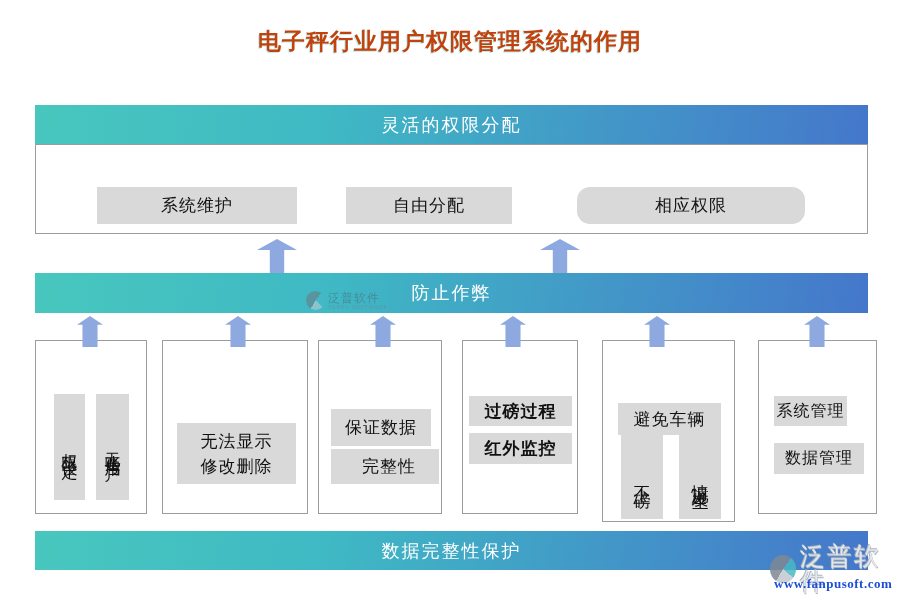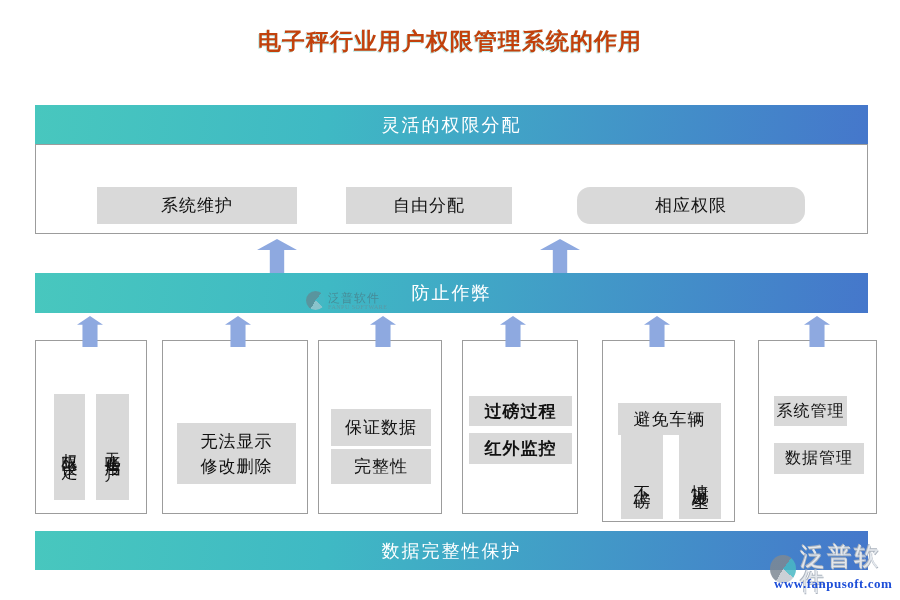--- a/index.html
+++ b/index.html
@@ -131,21 +131,21 @@
   <div class="vbox" style="left:60px;top:53px;width:33px;height:106px;">无账号用户</div>
 </div>
 
 <div class="abs col" style="left:162px;width:146px;">
   <div class="gbox" style="left:14px;top:54px;width:119px;height:37px;margin-top:28px;">无法显示</div>
   <div class="gbox" style="left:14px;top:108px;width:119px;height:35px;">修改删除</div>
 </div>
 
 <div class="abs col" style="left:318px;width:124px;">
   <div class="gbox" style="left:12px;top:54px;width:100px;height:37px;margin-top:14px;">保证数据</div>
-  <div class="gbox" style="left:12px;top:108px;width:100px;height:35px;">完整性</div>
+  <div class="gbox" style="left:12px;top:108px;width:100px;height:35px;padding-left:8px;">完整性</div>
 </div>
 
 <div class="abs col" style="left:462px;width:116px;font-weight:bold;">
   <div class="gbox" style="left:6px;top:55px;width:103px;height:30px;">过磅过程</div>
   <div class="gbox" style="left:6px;top:92px;width:103px;height:31px;">红外监控</div>
 </div>
 
 <div class="abs col" style="left:602px;width:133px;height:182px;">
   <div class="gbox" style="left:15px;top:62px;width:103px;height:32px;">避免车辆</div>
   <div class="vbox" style="left:18px;top:93px;width:42px;height:85px;font-size:17px;">不上磅</div>

